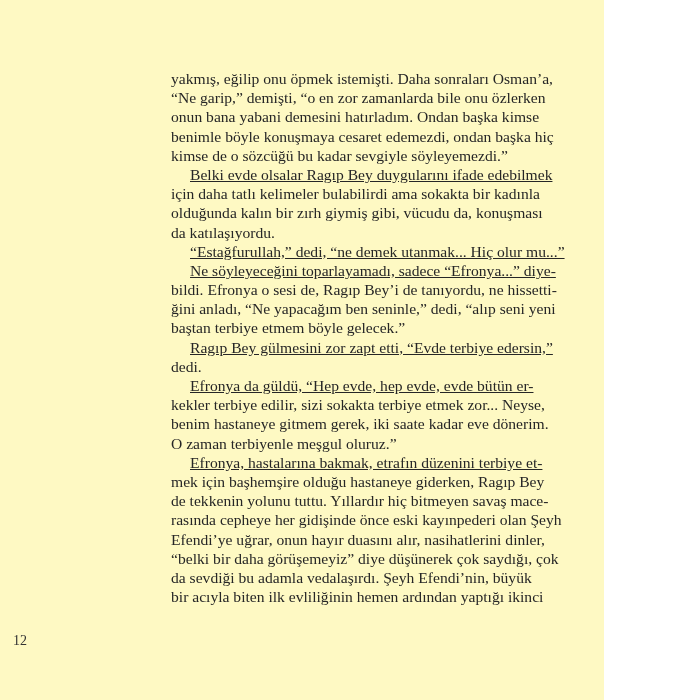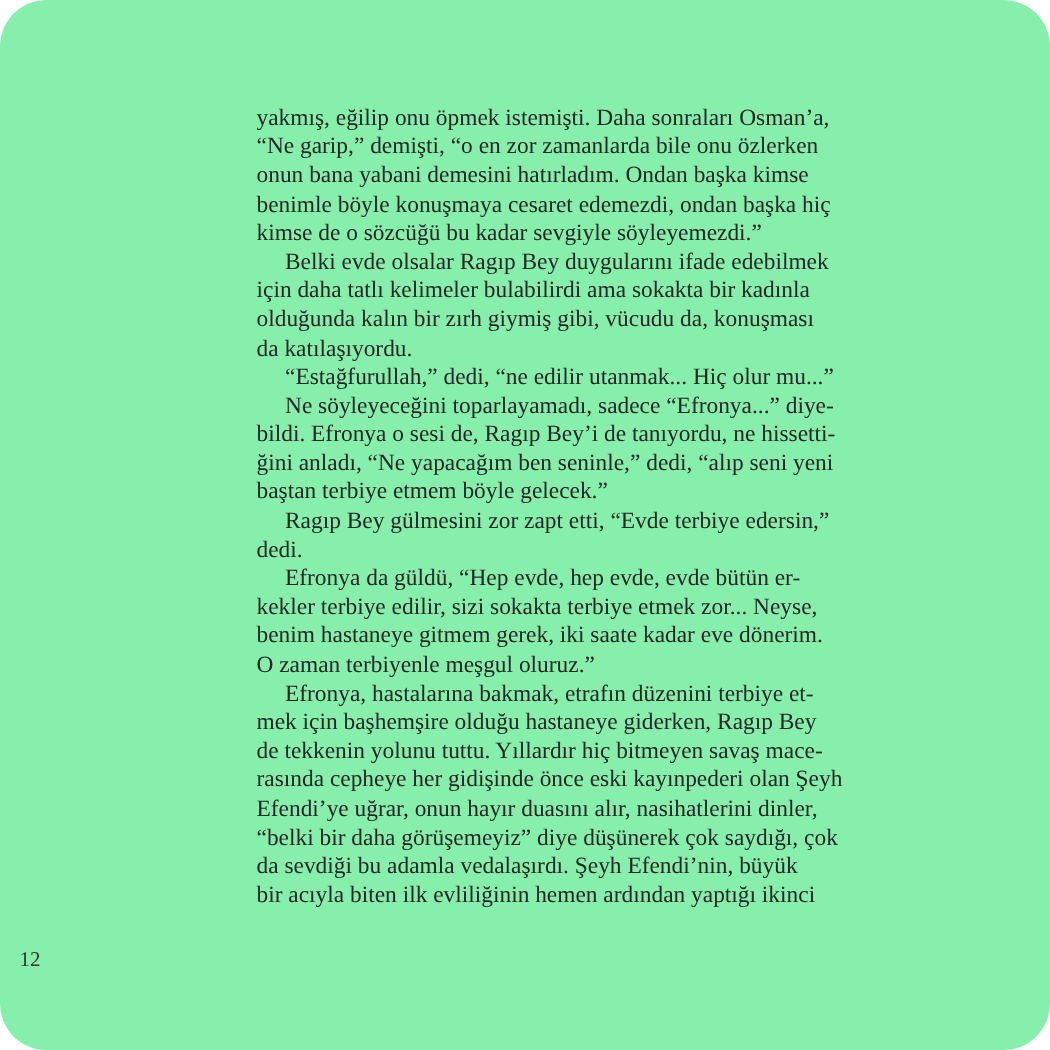--- a/index.html
+++ b/index.html
@@ -9,23 +9,22 @@
     }
     body {
       width: 700px;
       height: 700px;
       position: relative;
       overflow: hidden;
     }
     .page {
       position: absolute;
       left: 0; top: 0;
-      width: 700px; height: 700px;
-      background: #86efac;
-      border-radius: 31px;
+      width: 604px; height: 700px;
+      background: #fef9c3;
     }
     .text-block {
       position: absolute;
       left: 171px;
       top: 69px;
       width: 359px;
       font-family: "Liberation Serif", "DejaVu Serif", serif;
       font-size: 15.6px;
       line-height: 19.2px;
       color: #262626;
@@ -35,20 +34,21 @@
       white-space: nowrap;
       text-align: justify;
       text-align-last: justify;
       height: 19.2px;
     }
     .line.last {
       text-align-last: left;
     }
     .line.indent {
       padding-left: 19px;
+      text-decoration: underline;
     }
     .page-number {
       position: absolute;
       left: 0;
       width: 700px;
       top: 633px;
       text-align: left;
       font-family: "Liberation Serif", "DejaVu Serif", serif;
       font-size: 14px;
       color: #333333;
@@ -62,21 +62,21 @@
   <div class="text-block" id="text-block">
       <span class="line">yakmış, eğilip onu öpmek istemişti. Daha sonraları Osman’a,</span>
       <span class="line">“Ne garip,” demişti, “o en zor zamanlarda bile onu özlerken</span>
       <span class="line">onun bana yabani demesini hatırladım. Ondan başka kimse</span>
       <span class="line">benimle böyle konuşmaya cesaret edemezdi, ondan başka hiç</span>
       <span class="line last">kimse de o sözcüğü bu kadar sevgiyle söyleyemezdi.”</span>
       <span class="line indent">Belki evde olsalar Ragıp Bey duygularını ifade edebilmek</span>
       <span class="line">için daha tatlı kelimeler bulabilirdi ama sokakta bir kadınla</span>
       <span class="line">olduğunda kalın bir zırh giymiş gibi, vücudu da, konuşması</span>
       <span class="line last">da katılaşıyordu.</span>
-      <span class="line indent last">“Estağfurullah,” dedi, “ne edilir utanmak... Hiç olur mu...”</span>
+      <span class="line indent last">“Estağfurullah,” dedi, “ne demek utanmak... Hiç olur mu...”</span>
       <span class="line indent">Ne söyleyeceğini toparlayamadı, sadece “Efronya...” diye-</span>
       <span class="line">bildi. Efronya o sesi de, Ragıp Bey’i de tanıyordu, ne hissetti-</span>
       <span class="line">ğini anladı, “Ne yapacağım ben seninle,” dedi, “alıp seni yeni</span>
       <span class="line last">baştan terbiye etmem böyle gelecek.”</span>
       <span class="line indent">Ragıp Bey gülmesini zor zapt etti, “Evde terbiye edersin,”</span>
       <span class="line last">dedi.</span>
       <span class="line indent">Efronya da güldü, “Hep evde, hep evde, evde bütün er-</span>
       <span class="line">kekler terbiye edilir, sizi sokakta terbiye etmek zor... Neyse,</span>
       <span class="line">benim hastaneye gitmem gerek, iki saate kadar eve dönerim.</span>
       <span class="line last">O zaman terbiyenle meşgul oluruz.”</span>

